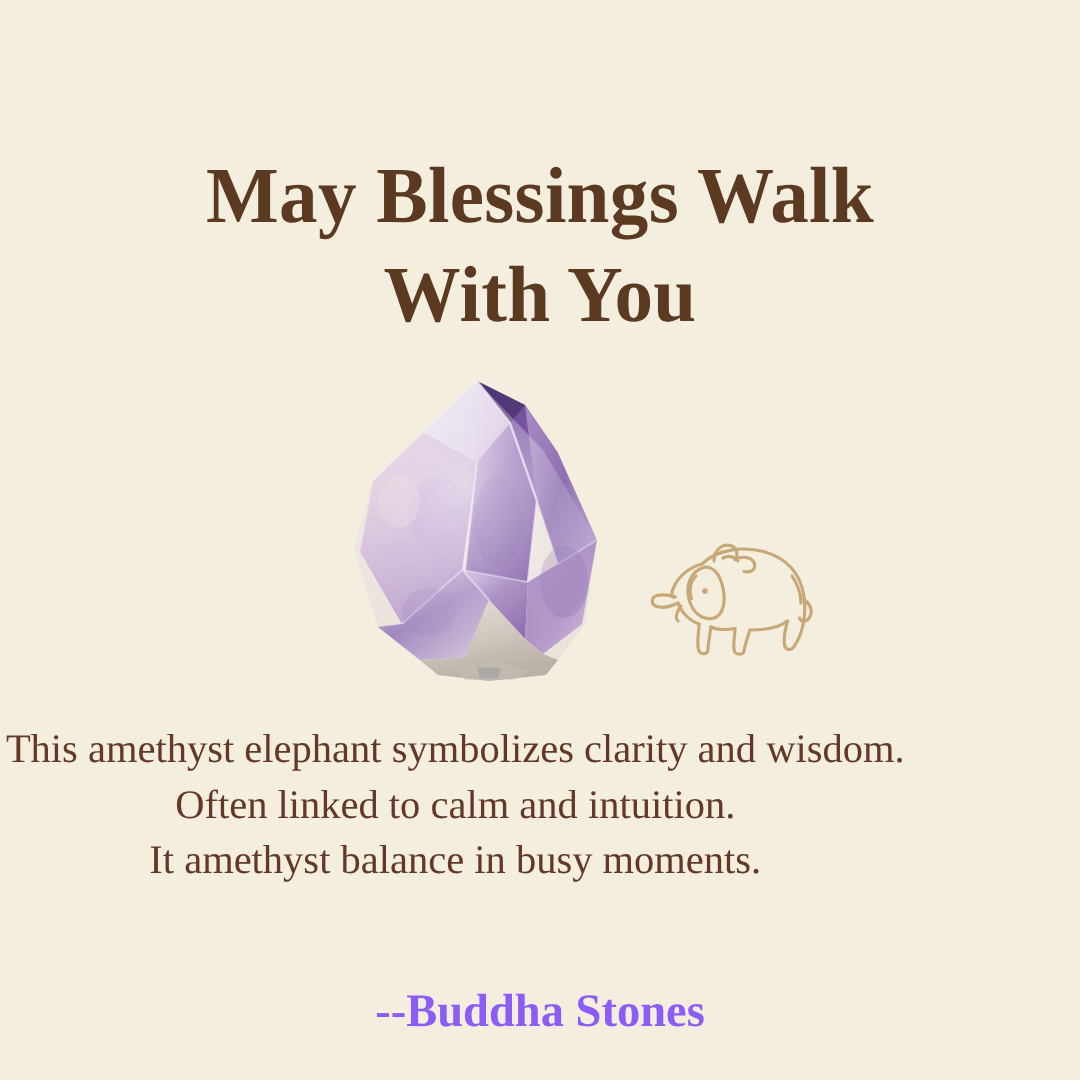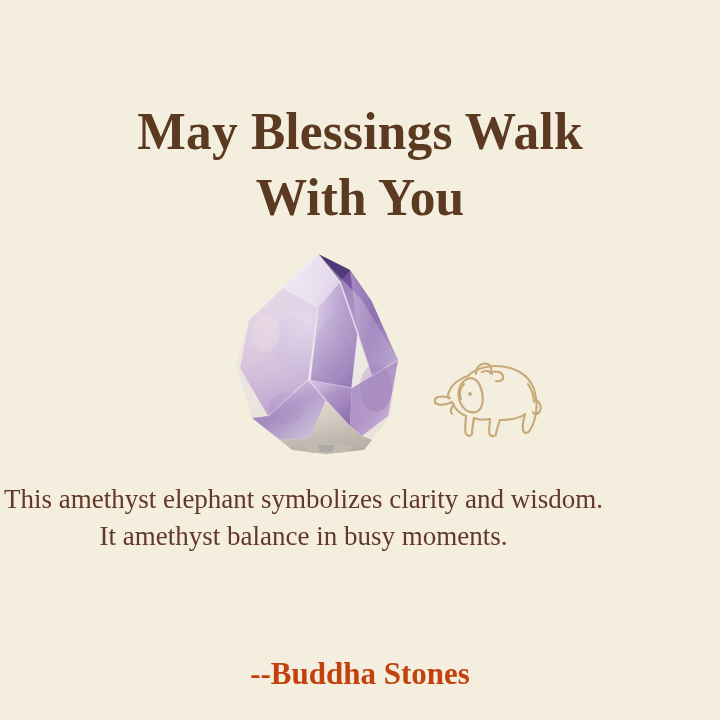--- a/index.html
+++ b/index.html
@@ -97,21 +97,21 @@
     white-space: nowrap;
   }
 
   
   .signature {
     position: absolute;
     top: 629px;
     left: 0;
     width: 720px;
     text-align: center;
-    color: #c2410c;
+    color: #8b5cf6;
     font-family: "Liberation Serif", "DejaVu Serif", serif;
     font-weight: bold;
     font-size: 31px;
     line-height: 38px;
     white-space: nowrap;
   }
 </style>
 </head>
 <body>
 
@@ -254,18 +254,19 @@
 
           <path d="M104 34 C108 40 110 46 110 52"></path>
         </g>
       </svg>
     </div>
 
   </div>
 
   <div class="body-copy">
     <span class="bl">This amethyst elephant symbolizes clarity and wisdom.</span>
+    <span class="bl">Often linked to calm and intuition.</span>
     <span class="bl">It amethyst balance in busy moments.</span>
   </div>
 
   <div class="signature">--Buddha Stones</div>
 
 </div>
 
 </body></html>

